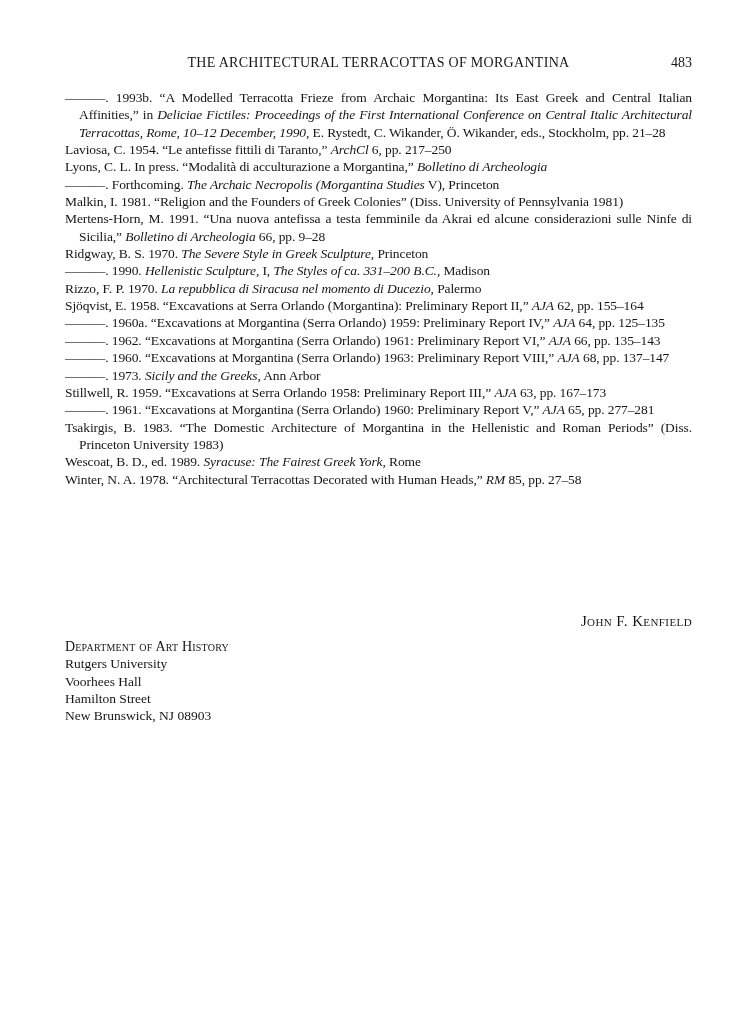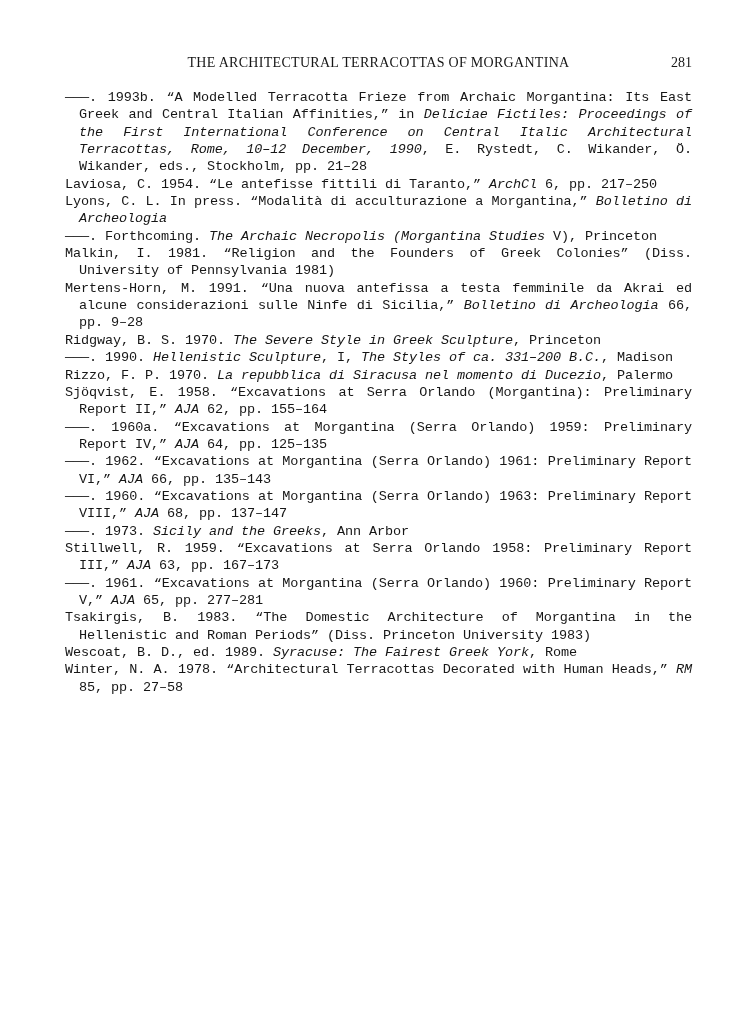--- a/index.html
+++ b/index.html
@@ -29,21 +29,20 @@
     left: 65px; top: 89px; width: 627px;
   }
   .entry {
     margin: 0;
     font-size: 13.5px;
     line-height: 17.35px;
     letter-spacing: -0.1px;
     text-align: justify;
     padding-left: 14px;
     text-indent: -14px;
-    font-family: Liberation Mono, monospace;
   }
   .entry .i { font-style: italic; }
   .signature {
     position: absolute;
     left: 65px; top: 613px; width: 627px;
     font-size: 13.5px;
     line-height: 17.35px;
   }
   .author {
     text-align: right;
@@ -60,21 +59,21 @@
     letter-spacing: 0.2px;
   }
 </style>
 </head>
 <body style="background: rgb(255, 255, 255); color: rgb(22, 22, 22);">
 
 <div class="page">
 
   <header class="running-head">
     <span class="head-title">THE ARCHITECTURAL TERRACOTTAS OF MORGANTINA</span>
-    <span class="head-page">281</span>
+    <span class="head-page">483</span>
   </header>
 
   <main class="bibliography">
       <p class="entry"><span class="r">———. 1993b. “A Modelled Terracotta Frieze from Archaic Morgantina: Its East Greek and Central Italian Affinities,” in </span><span class="i">Deliciae Fictiles: Proceedings of the First International Conference on Central Italic Architectural Terracottas, Rome, 10–12 December, 1990</span><span class="r">, E. Rystedt, C. Wikander, Ö. Wikander, eds., Stockholm, pp. 21–28</span></p>
       <p class="entry"><span class="r">Laviosa, C. 1954. “Le antefisse fittili di Taranto,” </span><span class="i">ArchCl</span><span class="r"> 6, pp. 217–250</span></p>
       <p class="entry"><span class="r">Lyons, C. L. In press. “Modalità di acculturazione a Morgantina,” </span><span class="i">Bolletino di Archeologia</span></p>
       <p class="entry"><span class="r">———. Forthcoming. </span><span class="i">The Archaic Necropolis (Morgantina Studies</span><span class="r"> V), Princeton</span></p>
       <p class="entry"><span class="r">Malkin, I. 1981. “Religion and the Founders of Greek Colonies” (Diss. University of Pennsylvania 1981)</span></p>
       <p class="entry"><span class="r">Mertens-Horn, M. 1991. “Una nuova antefissa a testa femminile da Akrai ed alcune considerazioni sulle Ninfe di Sicilia,” </span><span class="i">Bolletino di Archeologia</span><span class="r"> 66, pp. 9–28</span></p>
       <p class="entry"><span class="r">Ridgway, B. S. 1970. </span><span class="i">The Severe Style in Greek Sculpture</span><span class="r">, Princeton</span></p>
@@ -85,14 +84,24 @@
       <p class="entry"><span class="r">———. 1962. “Excavations at Morgantina (Serra Orlando) 1961: Preliminary Report VI,” </span><span class="i">AJA</span><span class="r"> 66, pp. 135–143</span></p>
       <p class="entry"><span class="r">———. 1960. “Excavations at Morgantina (Serra Orlando) 1963: Preliminary Report VIII,” </span><span class="i">AJA</span><span class="r"> 68, pp. 137–147</span></p>
       <p class="entry"><span class="r">———. 1973. </span><span class="i">Sicily and the Greeks</span><span class="r">, Ann Arbor</span></p>
       <p class="entry"><span class="r">Stillwell, R. 1959. “Excavations at Serra Orlando 1958: Preliminary Report III,” </span><span class="i">AJA</span><span class="r"> 63, pp. 167–173</span></p>
       <p class="entry"><span class="r">———. 1961. “Excavations at Morgantina (Serra Orlando) 1960: Preliminary Report V,” </span><span class="i">AJA</span><span class="r"> 65, pp. 277–281</span></p>
       <p class="entry"><span class="r">Tsakirgis, B. 1983. “The Domestic Architecture of Morgantina in the Hellenistic and Roman Periods” (Diss. Princeton University 1983)</span></p>
       <p class="entry"><span class="r">Wescoat, B. D., ed. 1989. </span><span class="i">Syracuse: The Fairest Greek York</span><span class="r">, Rome</span></p>
       <p class="entry"><span class="r">Winter, N. A. 1978. “Architectural Terracottas Decorated with Human Heads,” </span><span class="i">RM</span><span class="r"> 85, pp. 27–58</span></p>
     </main>
 
+  <footer class="signature">
+    <div class="author">John F. Kenfield</div>
+    <div class="address">
+        <div class="address-line smallcaps">Department of Art History</div>
+        <div class="address-line">Rutgers University</div>
+        <div class="address-line">Voorhees Hall</div>
+        <div class="address-line">Hamilton Street</div>
+        <div class="address-line">New Brunswick, NJ 08903</div>
+      </div>
+  </footer>
 
 </div>
 
 </body></html>

